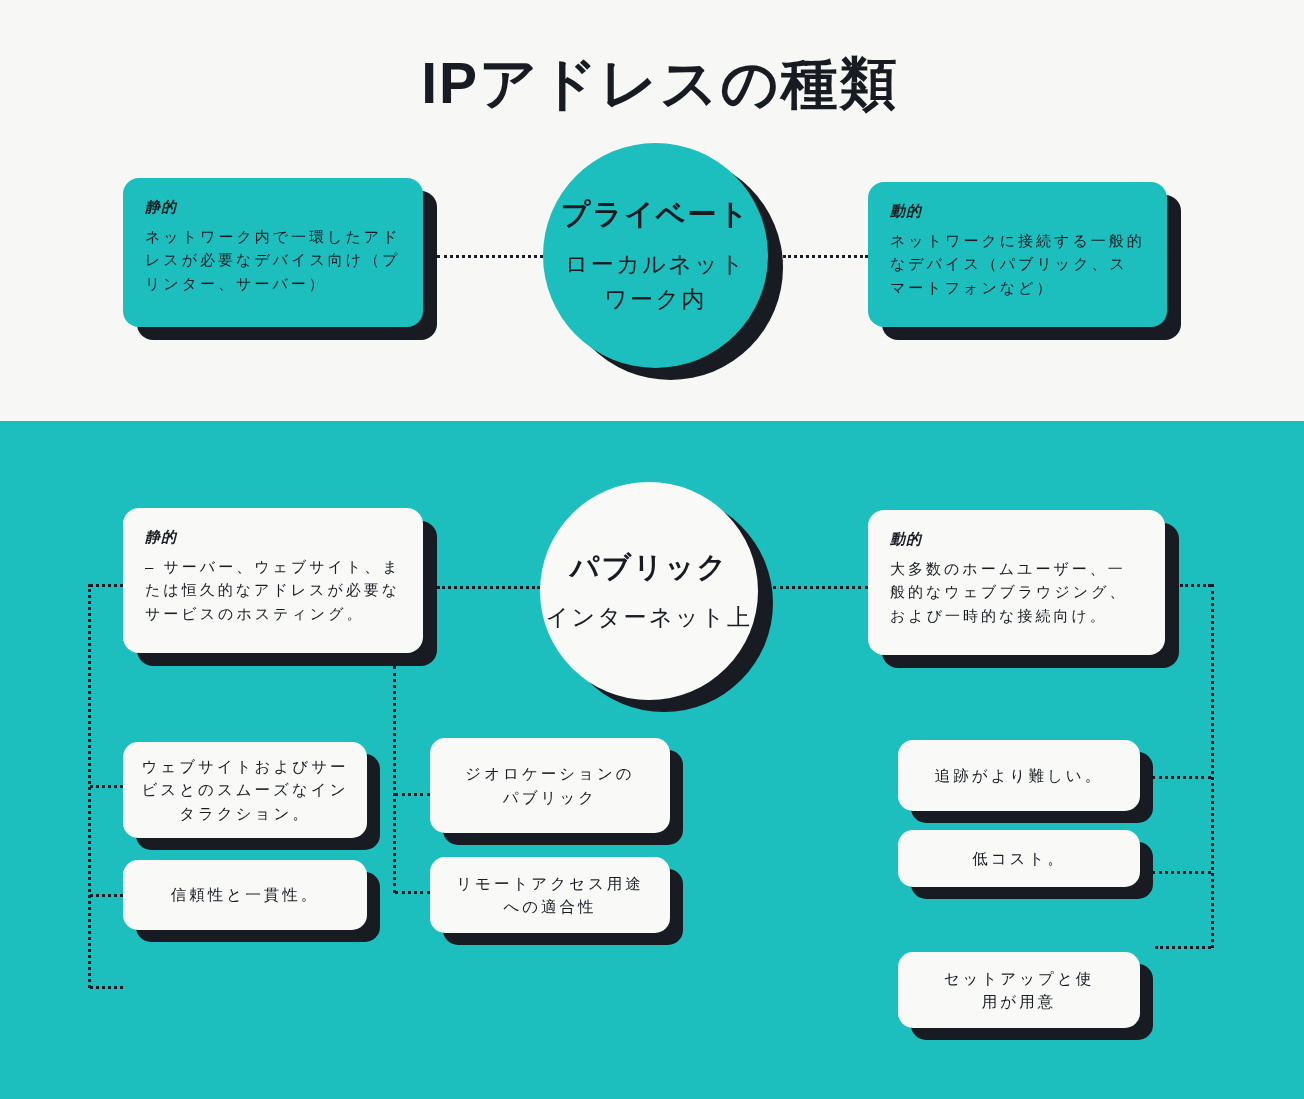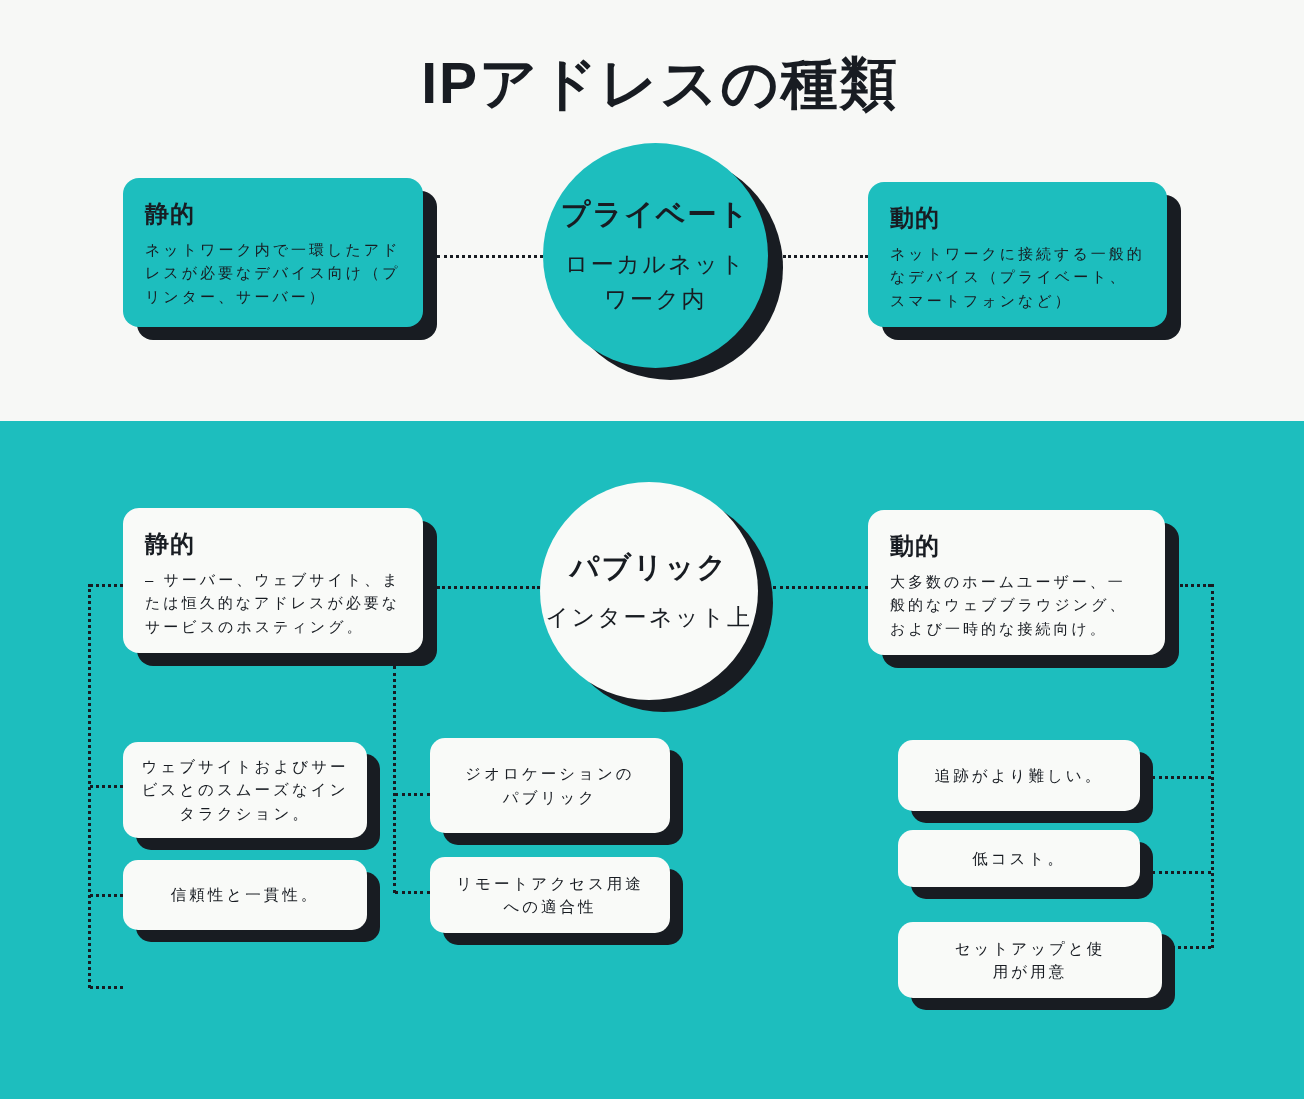--- a/index.html
+++ b/index.html
@@ -35,21 +35,21 @@
   .card{
     position:absolute;
     border-radius:16px;
     padding:20px 22px;
     box-shadow:14px 13px 0 var(--dark);
   }
   .card.teal{background:var(--teal);}
   .card.white{background:var(--card);}
   .card h2{
     margin:0 0 8px 0;
-    font-size:24px;font-weight:700;letter-spacing:1px;
+    font-size:15px;font-weight:700;letter-spacing:1px;font-style:italic;
   }
   .card p{
     margin:0;
     font-size:15px;line-height:1.55;letter-spacing:3px;
   }
   
   .hub{
     position:absolute;
     border-radius:50%;
     display:flex;flex-direction:column;align-items:center;justify-content:center;
@@ -119,21 +119,21 @@
   </div>
 
   <div class="hub teal" style="left:543px;top:143px;width:225px;height:225px;">
     <div class="hub-title">プライベート</div>
     <div class="hub-sub">ローカルネット
 ワーク内</div>
   </div>
 
   <div class="card teal" style="left:868px;top:182px;width:299px;height:145px;">
     <h2>動的</h2>
-    <p>ネットワークに接続する一般的なデバイス（プライベート、スマートフォンなど）</p>
+    <p>ネットワークに接続する一般的なデバイス（パブリック、スマートフォンなど）</p>
   </div>
 
   <div class="card white" style="left:123px;top:508px;width:300px;height:145px;">
     <h2>静的</h2>
     <p>– サーバー、ウェブサイト、または恒久的なアドレスが必要なサービスのホスティング。</p>
   </div>
 
   <div class="hub white" style="left:540px;top:482px;width:218px;height:218px;">
     <div class="hub-title">パブリック</div>
     <div class="hub-sub">インターネット上</div>
@@ -147,16 +147,16 @@
   <div class="pill" style="left:123px;top:860px;width:244px;height:70px;">信頼性と一貫性。</div>
   <div class="pill" style="left:123px;top:742px;width:244px;height:96px;">ウェブサイトおよびサービスとのスムーズなインタラクション。</div>
 
   <div class="pill" style="left:430px;top:738px;width:240px;height:95px;">ジオロケーションの
 パブリック</div>
   <div class="pill" style="left:430px;top:857px;width:240px;height:76px;">リモートアクセス用途
 への適合性</div>
 
   <div class="pill" style="left:898px;top:740px;width:242px;height:71px;">追跡がより難しい。</div>
   <div class="pill" style="left:898px;top:830px;width:242px;height:57px;">低コスト。</div>
-  <div class="pill" style="left:898px;top:922px;width:264px;height:76px;">セットアップと使
+  <div class="pill" style="left:898px;top:952px;width:242px;height:76px;">セットアップと使
 用が用意</div>
 
 </div>
 
 </body></html>

